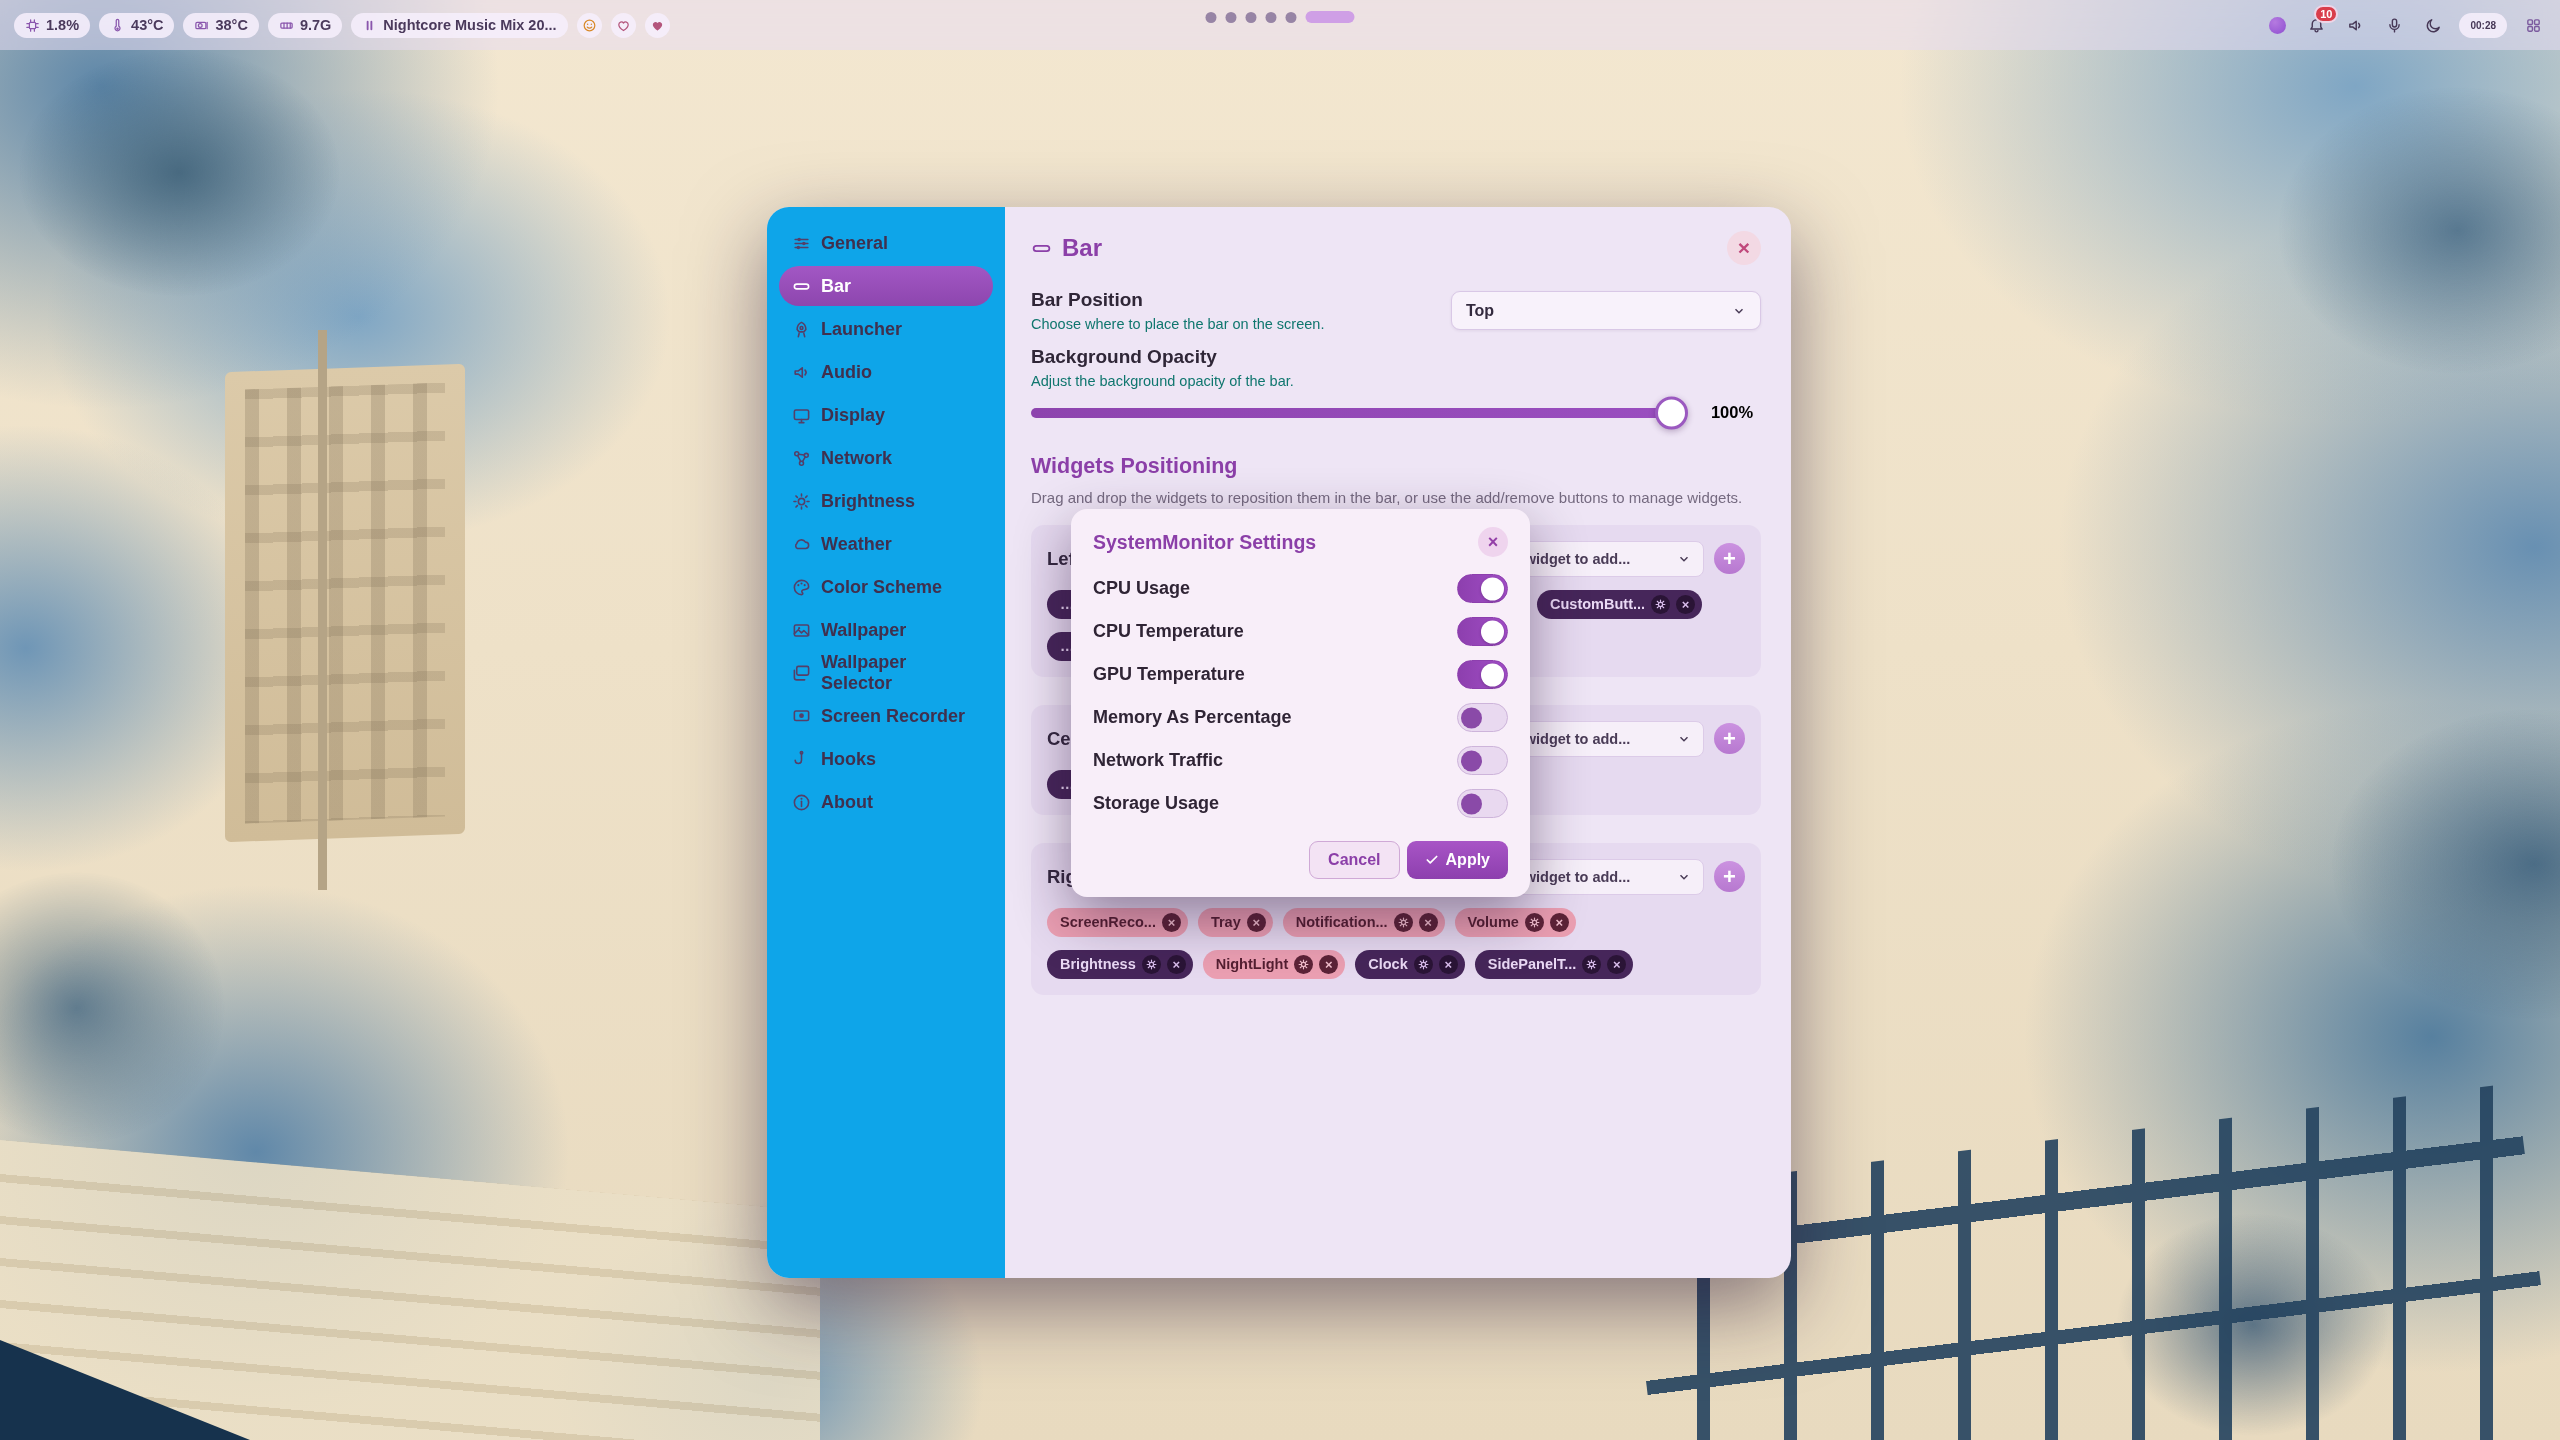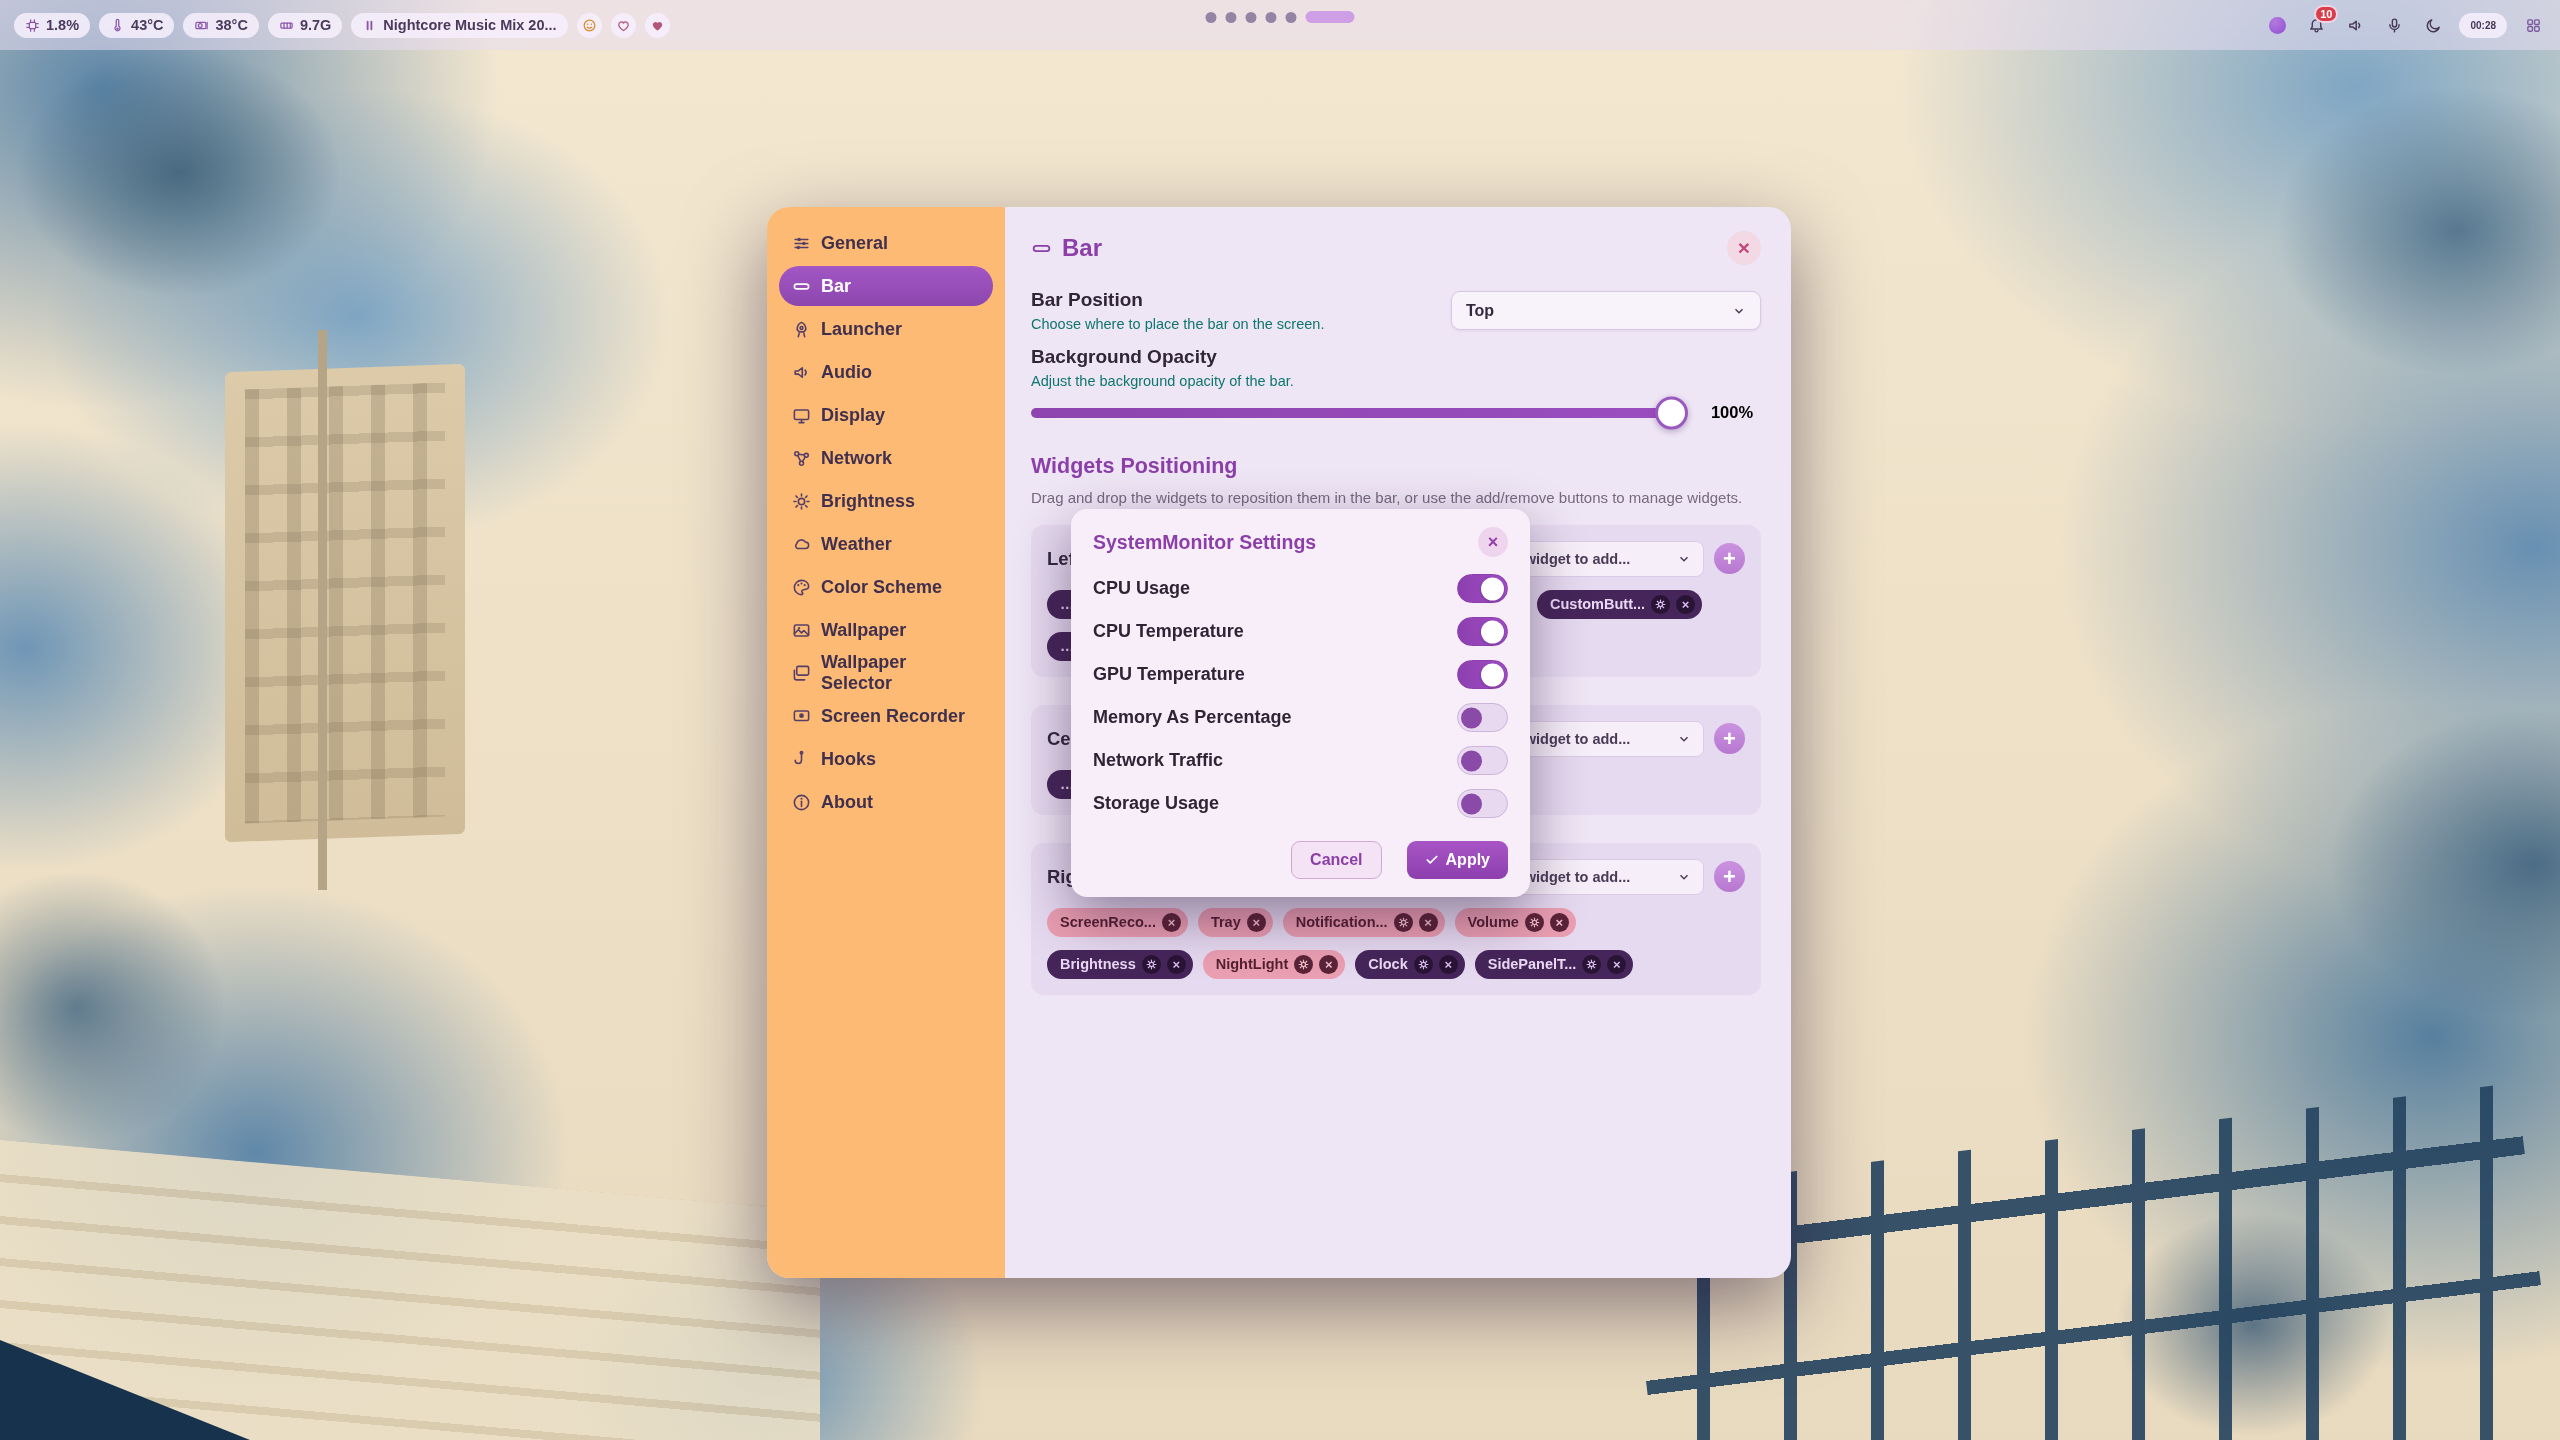--- a/index.html
+++ b/index.html
@@ -67,21 +67,21 @@
     background:radial-gradient(circle at 35% 30%,#b57ae0,#8e4fd0);}
   .tb-badge{position:absolute;top:-7px;right:-9px;min-width:12px;padding:1px 4px;
     background:#d93d4a;color:#fff;font-size:11px;font-weight:700;border-radius:9px;
     text-align:center;border:2px solid rgba(240,230,248,.9);}
   .tb-time{height:25px;display:flex;align-items:center;padding:0 11px;border-radius:13px;
     background:rgba(246,238,252,.88);color:#463756;font-size:10px;font-weight:700;}
   
   .win{position:absolute;left:767px;top:207px;width:1024px;height:1071px;z-index:10;
     border-radius:22px;background:#eee5f5;display:flex;overflow:hidden;
     box-shadow:0 28px 80px rgba(35,18,52,.5);}
-  .sidebar{width:214px;background:#fdba74;padding:16px 12px;display:flex;flex-direction:column;gap:3px;flex:none;}
+  .sidebar{width:214px;background:#0ea5e9;padding:16px 12px;display:flex;flex-direction:column;gap:3px;flex:none;}
   .side-item{height:40px;border-radius:20px;display:flex;align-items:center;gap:10px;
     padding:0 13px;font-size:18px;font-weight:600;color:#40304e;cursor:pointer;}
   .side-item .svgi{width:19px;height:19px;color:#553f68;flex:none;}
   .side-item.active{background:linear-gradient(180deg,#a257c4,#8d46ae);color:#fff;}
   .side-item.active .svgi{color:#fff;}
   .content{flex:1;padding:24px 30px 24px 26px;position:relative;overflow:hidden;}
   .page-header{display:flex;align-items:center;gap:10px;margin-bottom:24px;}
   .page-header .svgi{width:21px;height:21px;color:#8b3fa8;}
   .page-title{font-size:24px;font-weight:700;color:#8b3fa8;}
   .win-close{margin-left:auto;width:34px;height:34px;border-radius:50%;background:#f3d9e4;
@@ -135,21 +135,21 @@
   .modal-rows{margin-top:10px;}
   .toggle-row{height:43px;display:flex;align-items:center;justify-content:space-between;gap:28px;}
   .toggle-label{font-size:18px;font-weight:600;color:#2f2435;}
   .switch{position:relative;width:51px;height:29px;border-radius:15px;cursor:pointer;
     background:#e9d9f0;border:1.5px solid #cdb4da;box-sizing:border-box;}
   .switch .knob{position:absolute;top:50%;transform:translateY(-50%);left:3px;
     width:21px;height:21px;border-radius:50%;background:#8a4aa8;transition:none;}
   .switch.on{background:linear-gradient(90deg,#8d3fae,#a14ec6);border-color:#8d3fae;}
   .switch.on .knob{left:auto;right:3px;width:23px;height:23px;background:#fff;
     box-shadow:0 1px 3px rgba(50,15,70,.35);}
-  .modal-buttons{margin-top:16px;display:flex;justify-content:flex-end;gap:25px;}
+  .modal-buttons{margin-top:16px;display:flex;justify-content:flex-end;gap:7px;}
   .btn{height:38px;border-radius:9px;display:flex;align-items:center;justify-content:center;
     font-size:16px;font-weight:700;cursor:pointer;padding:0 18px;gap:7px;box-sizing:border-box;}
   .btn-cancel{background:#f3e3f4;border:1.5px solid #cfa9d6;color:#8b3fa8;}
   .btn-apply{background:linear-gradient(180deg,#a855c6,#8d3fae);color:#fff;border:none;}
   .chk{width:14px;height:14px;stroke:#fff;stroke-width:3;fill:none;stroke-linecap:round;stroke-linejoin:round;}
 </style>
 </head>
 <body>
 
 <div class="wallpaper">

